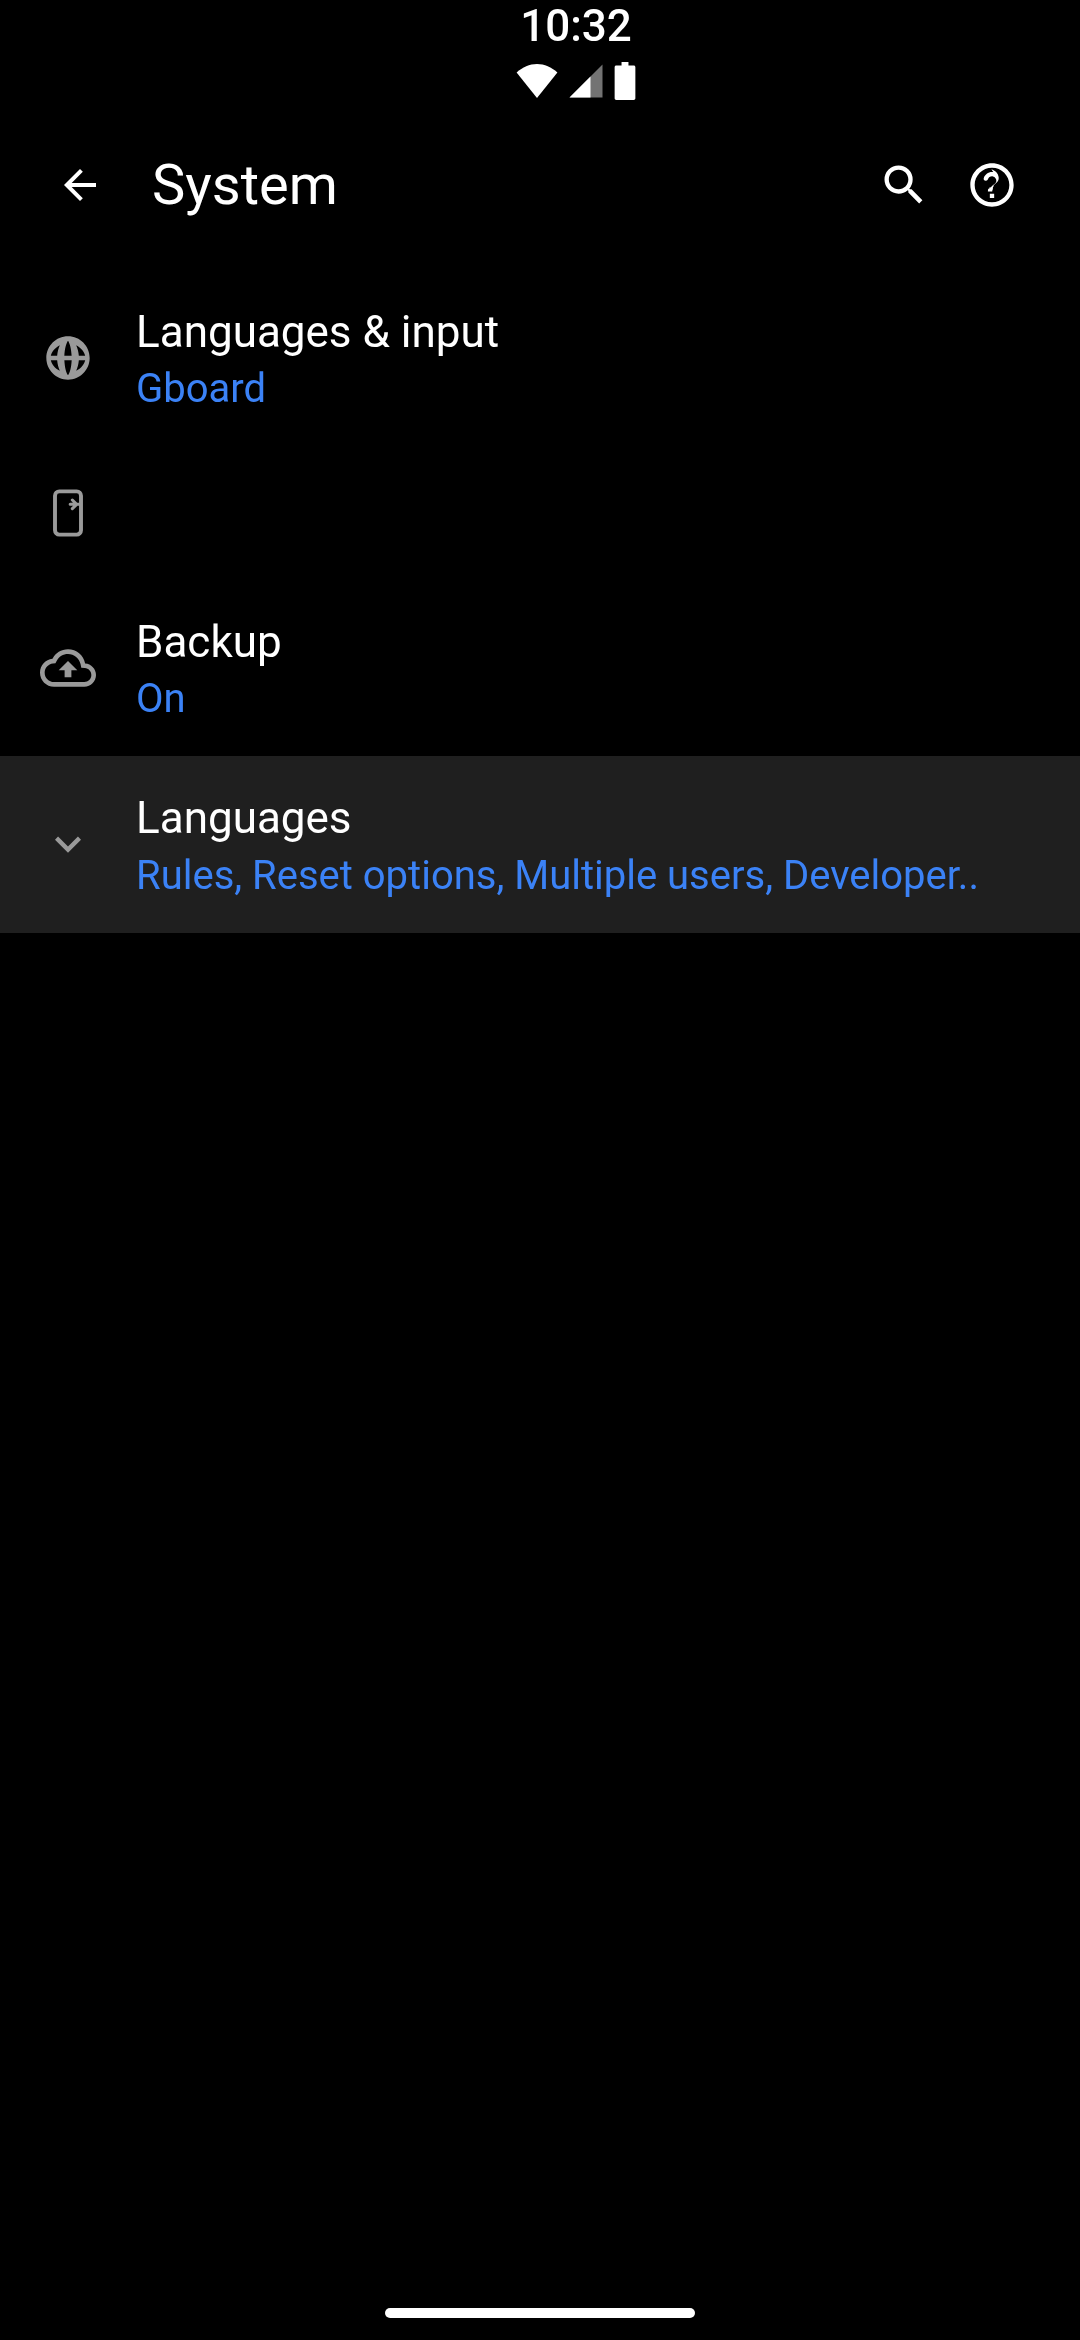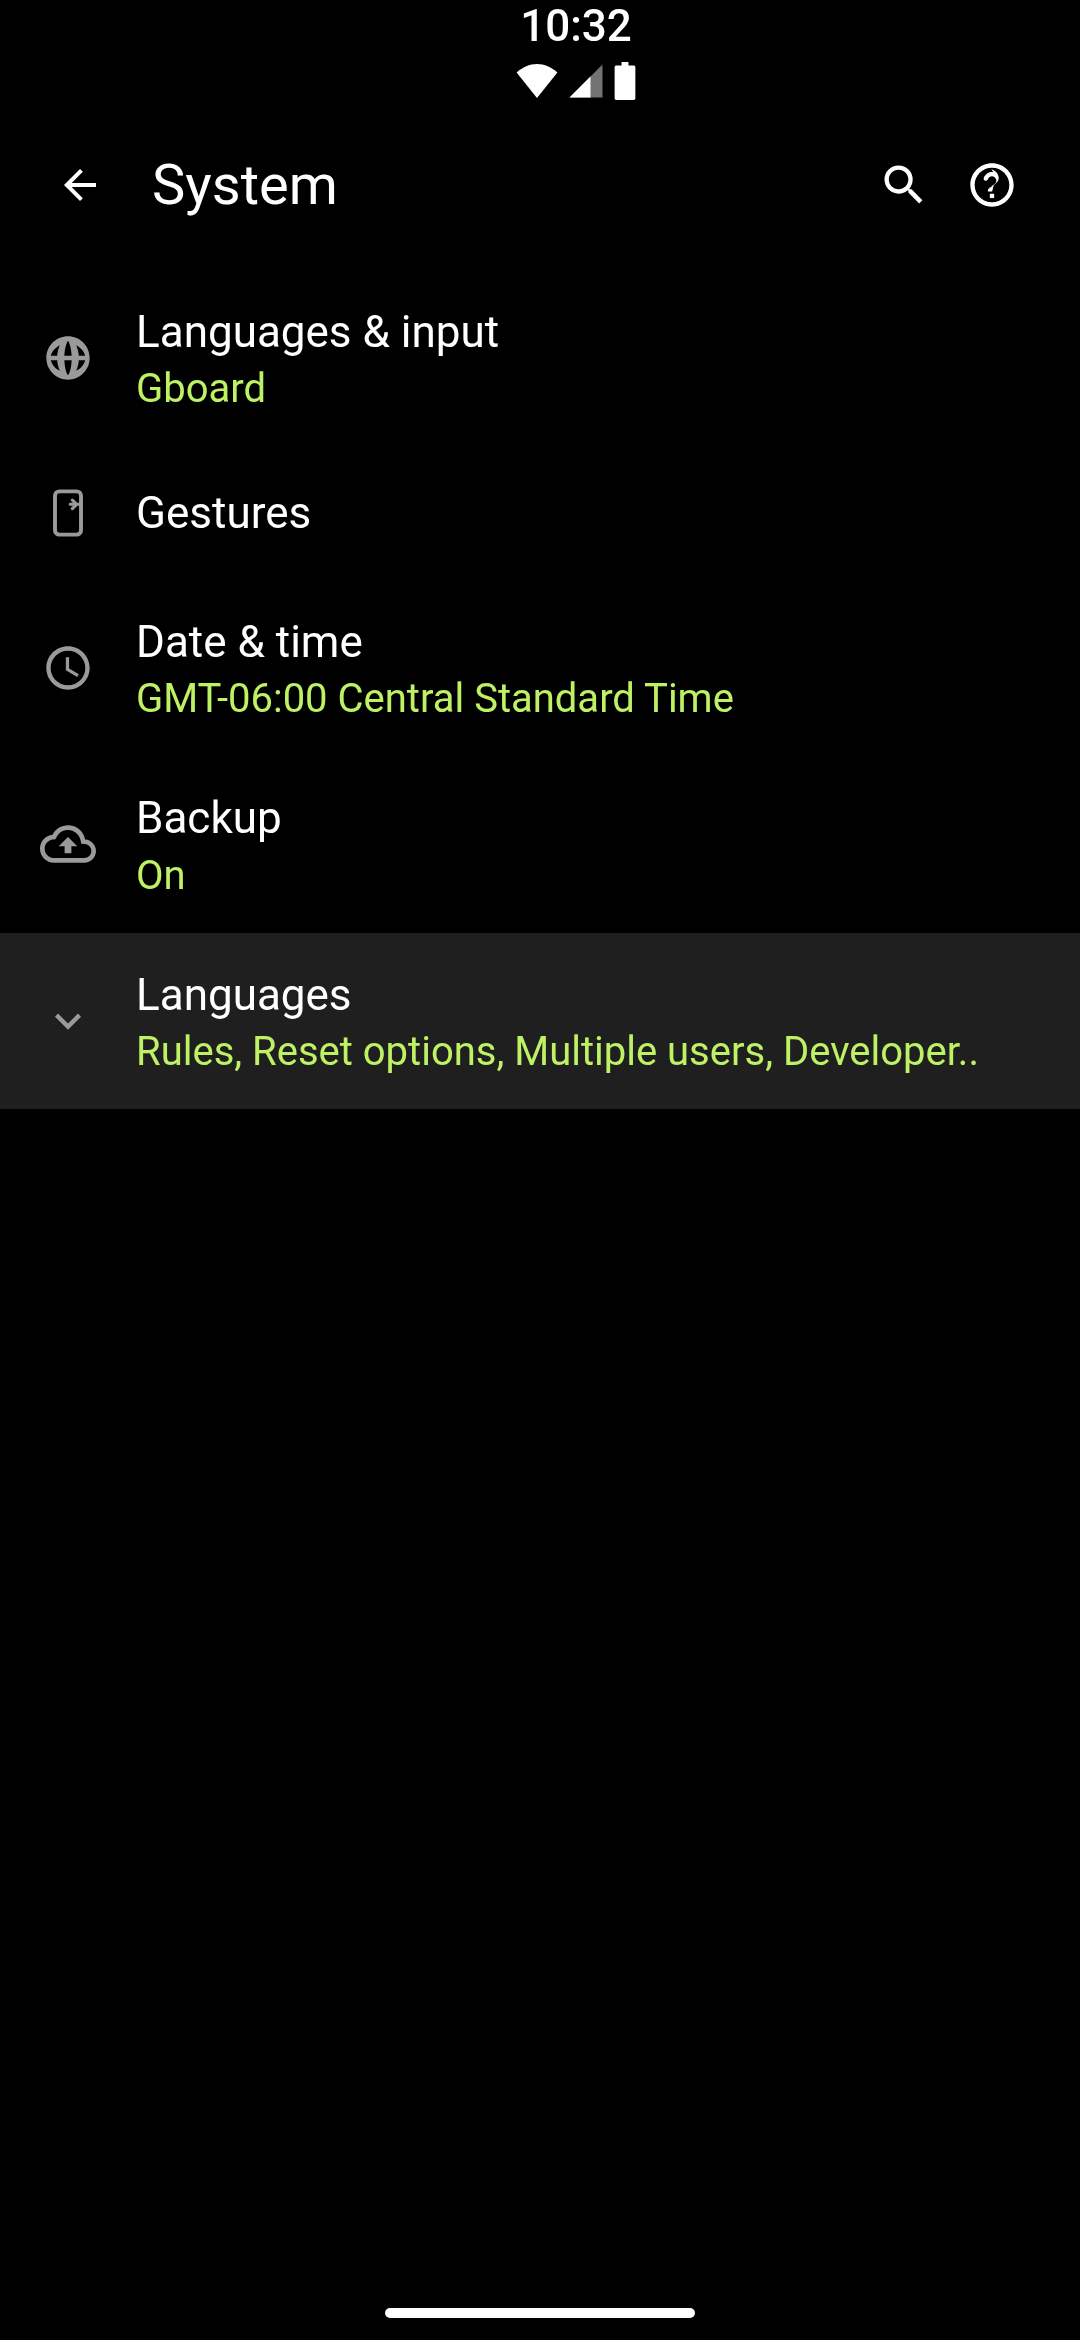--- a/index.html
+++ b/index.html
@@ -96,21 +96,21 @@
     }
     .list-title {
       font-size: 44px;
       font-weight: 400;
       color: #ffffff;
       line-height: 1.3;
     }
     .list-subtitle {
       font-size: 40px;
       font-weight: 400;
-      color: #bef264;
+      color: #3b82f6;
       margin-top: 4px;
       white-space: nowrap;
       overflow: hidden;
       text-overflow: ellipsis;
     }
     .nav-bar {
       position: absolute;
       bottom: 22px;
       left: 50%;
       transform: translateX(-50%);
@@ -175,36 +175,22 @@
     </div>
   </div>
 
   <div class="list-item">
     <span class="list-icon">
       <svg width="52" height="52" viewBox="0 0 24 24">
         <rect x="6" y="2" width="12" height="20" rx="2" fill="none" stroke="#9a9a9a" stroke-width="1.8"></rect>
         <path d="M14 6 l2 2 M14 10 l2 -2 M13 8 l4 0" stroke="#9a9a9a" stroke-width="1.4" stroke-linecap="round"></path>
       </svg>
     </span>
-    <div class="list-text">
-      <div class="list-title">Gestures</div>
-    </div>
-  </div>
-
-  <div class="list-item">
-    <span class="list-icon">
-      <svg width="52" height="52" viewBox="0 0 24 24">
-          <path fill="#9a9a9a" d="M11.99 2C6.47 2 2 6.48 2 12s4.47 10 9.99 10C17.52 22 22 17.52 22 12S17.52 2 11.99 2zM12 20c-4.42 0-8-3.58-8-8s3.58-8 8-8 8 3.58 8 8-3.58 8-8 8zM12.5 7H11v6l5.25 3.15.75-1.23-4.5-2.67z"></path>
-        </svg>
-    </span>
-    <div class="list-text">
-      <div class="list-title">Date &amp; time</div>
-      <div class="list-subtitle">GMT-06:00 Central Standard Time</div>
-    </div>
-  </div>
+  </div>
+
 
   <div class="list-item">
     <span class="list-icon">
       <svg width="56" height="56" viewBox="0 0 24 24">
           <path fill="#9a9a9a" d="M19.35 10.04C18.67 6.59 15.64 4 12 4 9.11 4 6.6 5.64 5.35 8.04 2.34 8.36 0 10.91 0 14c0 3.31 2.69 6 6 6h13c2.76 0 5-2.24 5-5 0-2.64-2.05-4.78-4.65-4.96zM19 18H6c-2.21 0-4-1.79-4-4 0-2.05 1.53-3.76 3.56-3.97l1.07-.11.5-.95C8.08 7.14 9.94 6 12 6c2.62 0 4.88 1.86 5.39 4.43l.3 1.5 1.53.11c1.56.1 2.78 1.41 2.78 2.96 0 1.65-1.35 3-3 3zM8 13h2.55v3h2.9v-3H16l-4-4z"></path>
         </svg>
     </span>
     <div class="list-text">
       <div class="list-title">Backup</div>
       <div class="list-subtitle">On</div>

